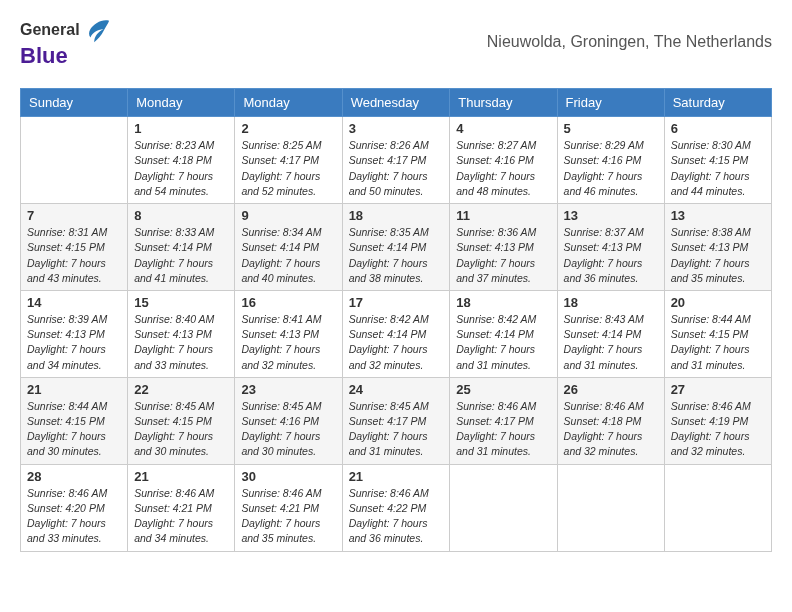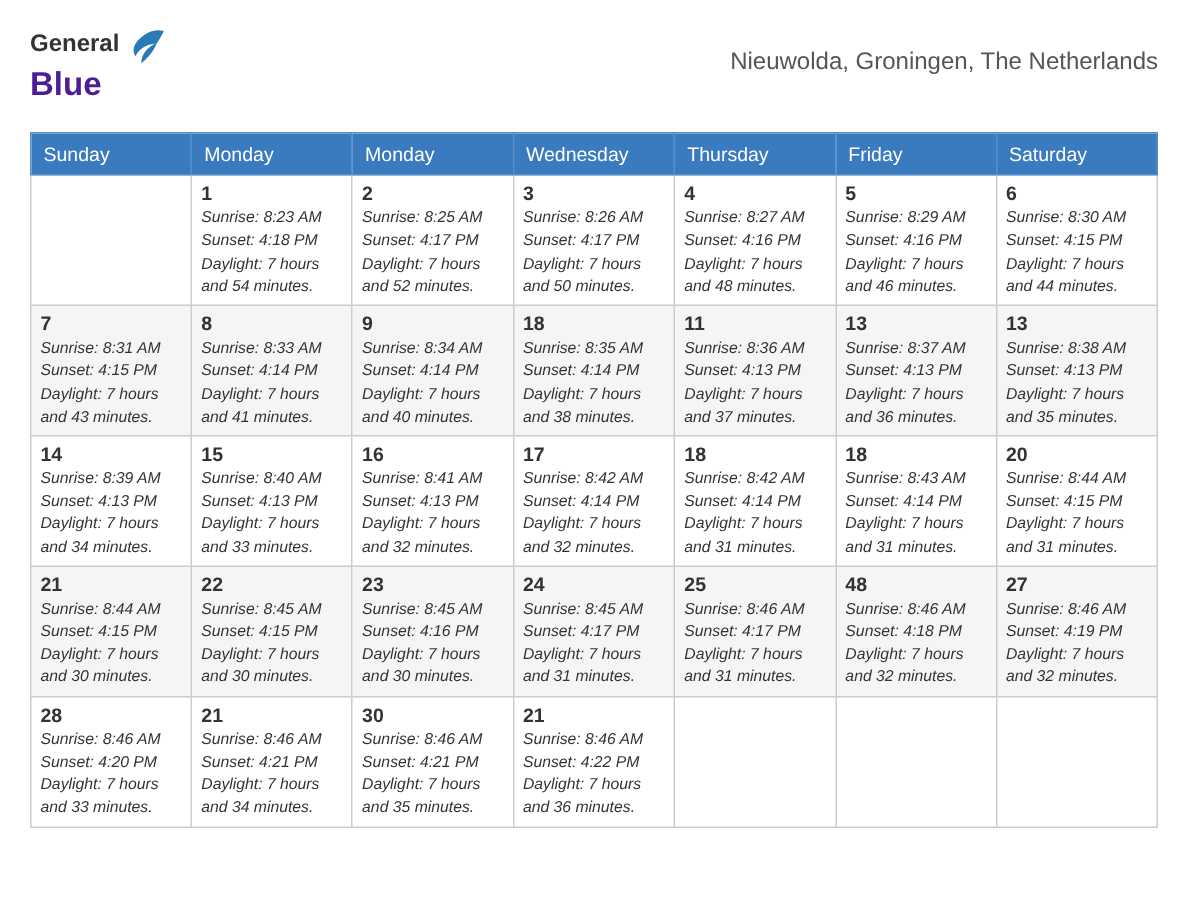--- a/index.html
+++ b/index.html
@@ -228,21 +228,21 @@
         </td>
         <td>
           <span class="day-number">24</span>
           <div class="day-info">Sunrise: 8:45 AM<br>Sunset: 4:17 PM<br>Daylight: 7 hours and 31 minutes.</div>
         </td>
         <td>
           <span class="day-number">25</span>
           <div class="day-info">Sunrise: 8:46 AM<br>Sunset: 4:17 PM<br>Daylight: 7 hours and 31 minutes.</div>
         </td>
         <td>
-          <span class="day-number">48</span>
+          <span class="day-number">26</span>
           <div class="day-info">Sunrise: 8:46 AM<br>Sunset: 4:18 PM<br>Daylight: 7 hours and 32 minutes.</div>
         </td>
         <td>
           <span class="day-number">27</span>
           <div class="day-info">Sunrise: 8:46 AM<br>Sunset: 4:19 PM<br>Daylight: 7 hours and 32 minutes.</div>
         </td>
       </tr>
       <tr>
         <td>
           <span class="day-number">28</span>

